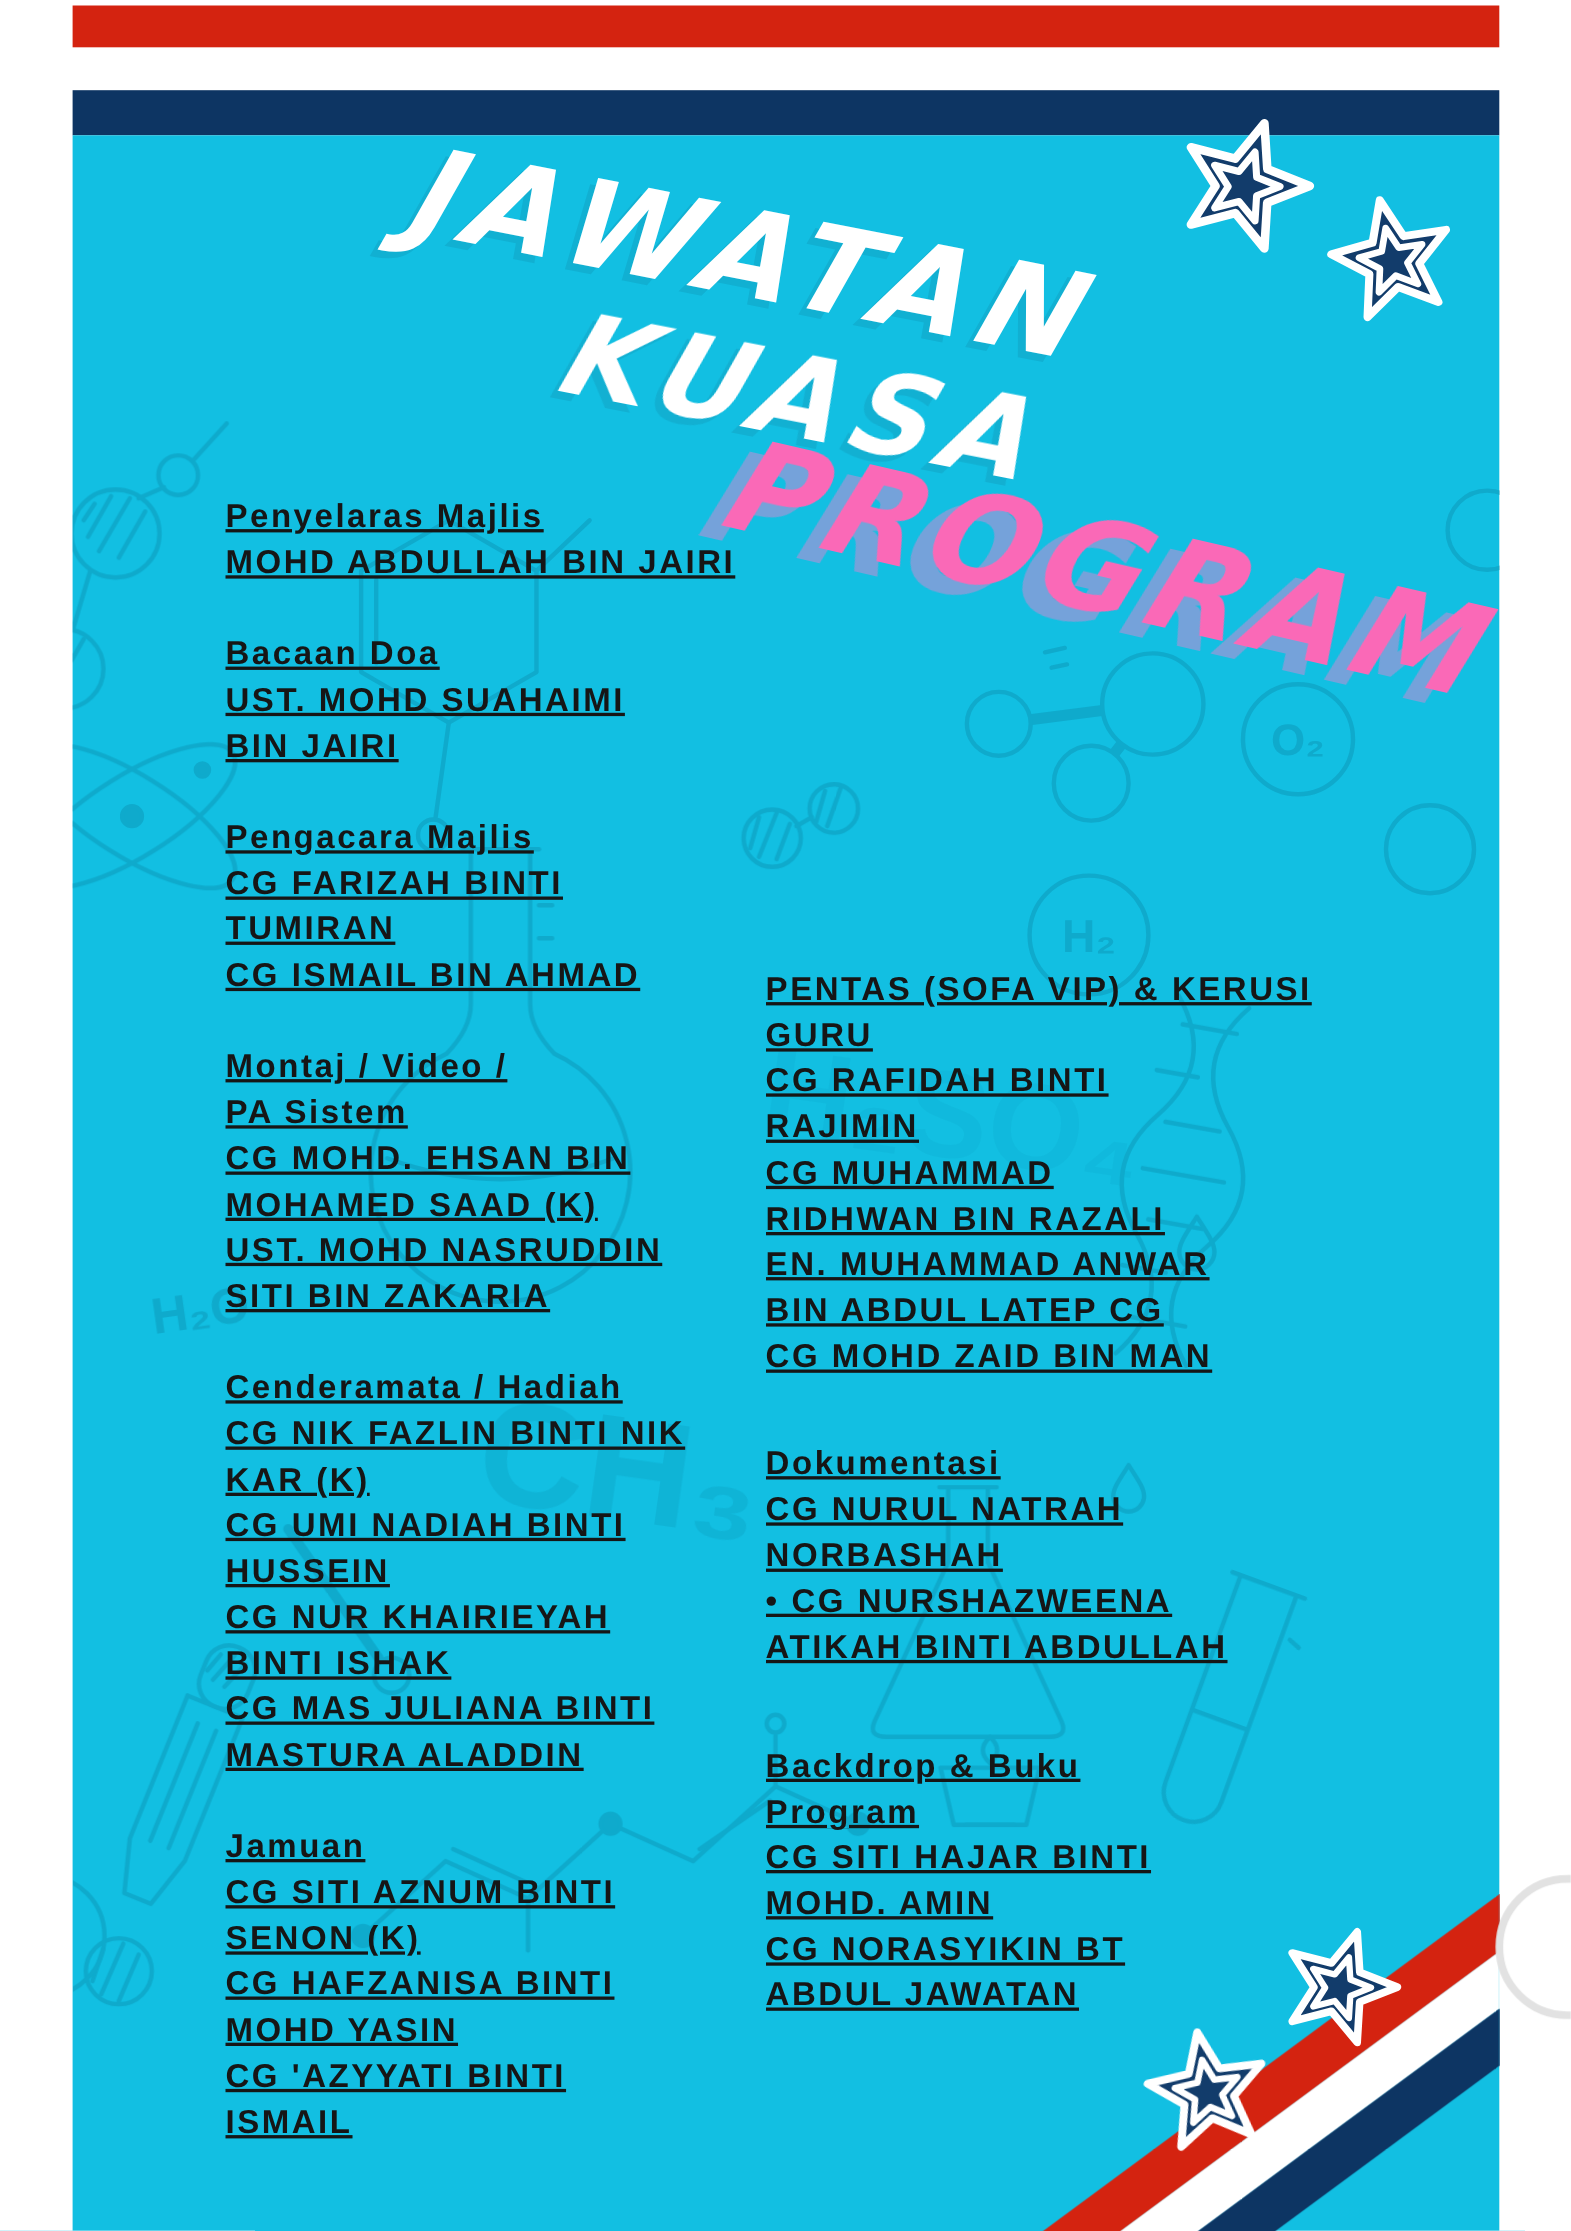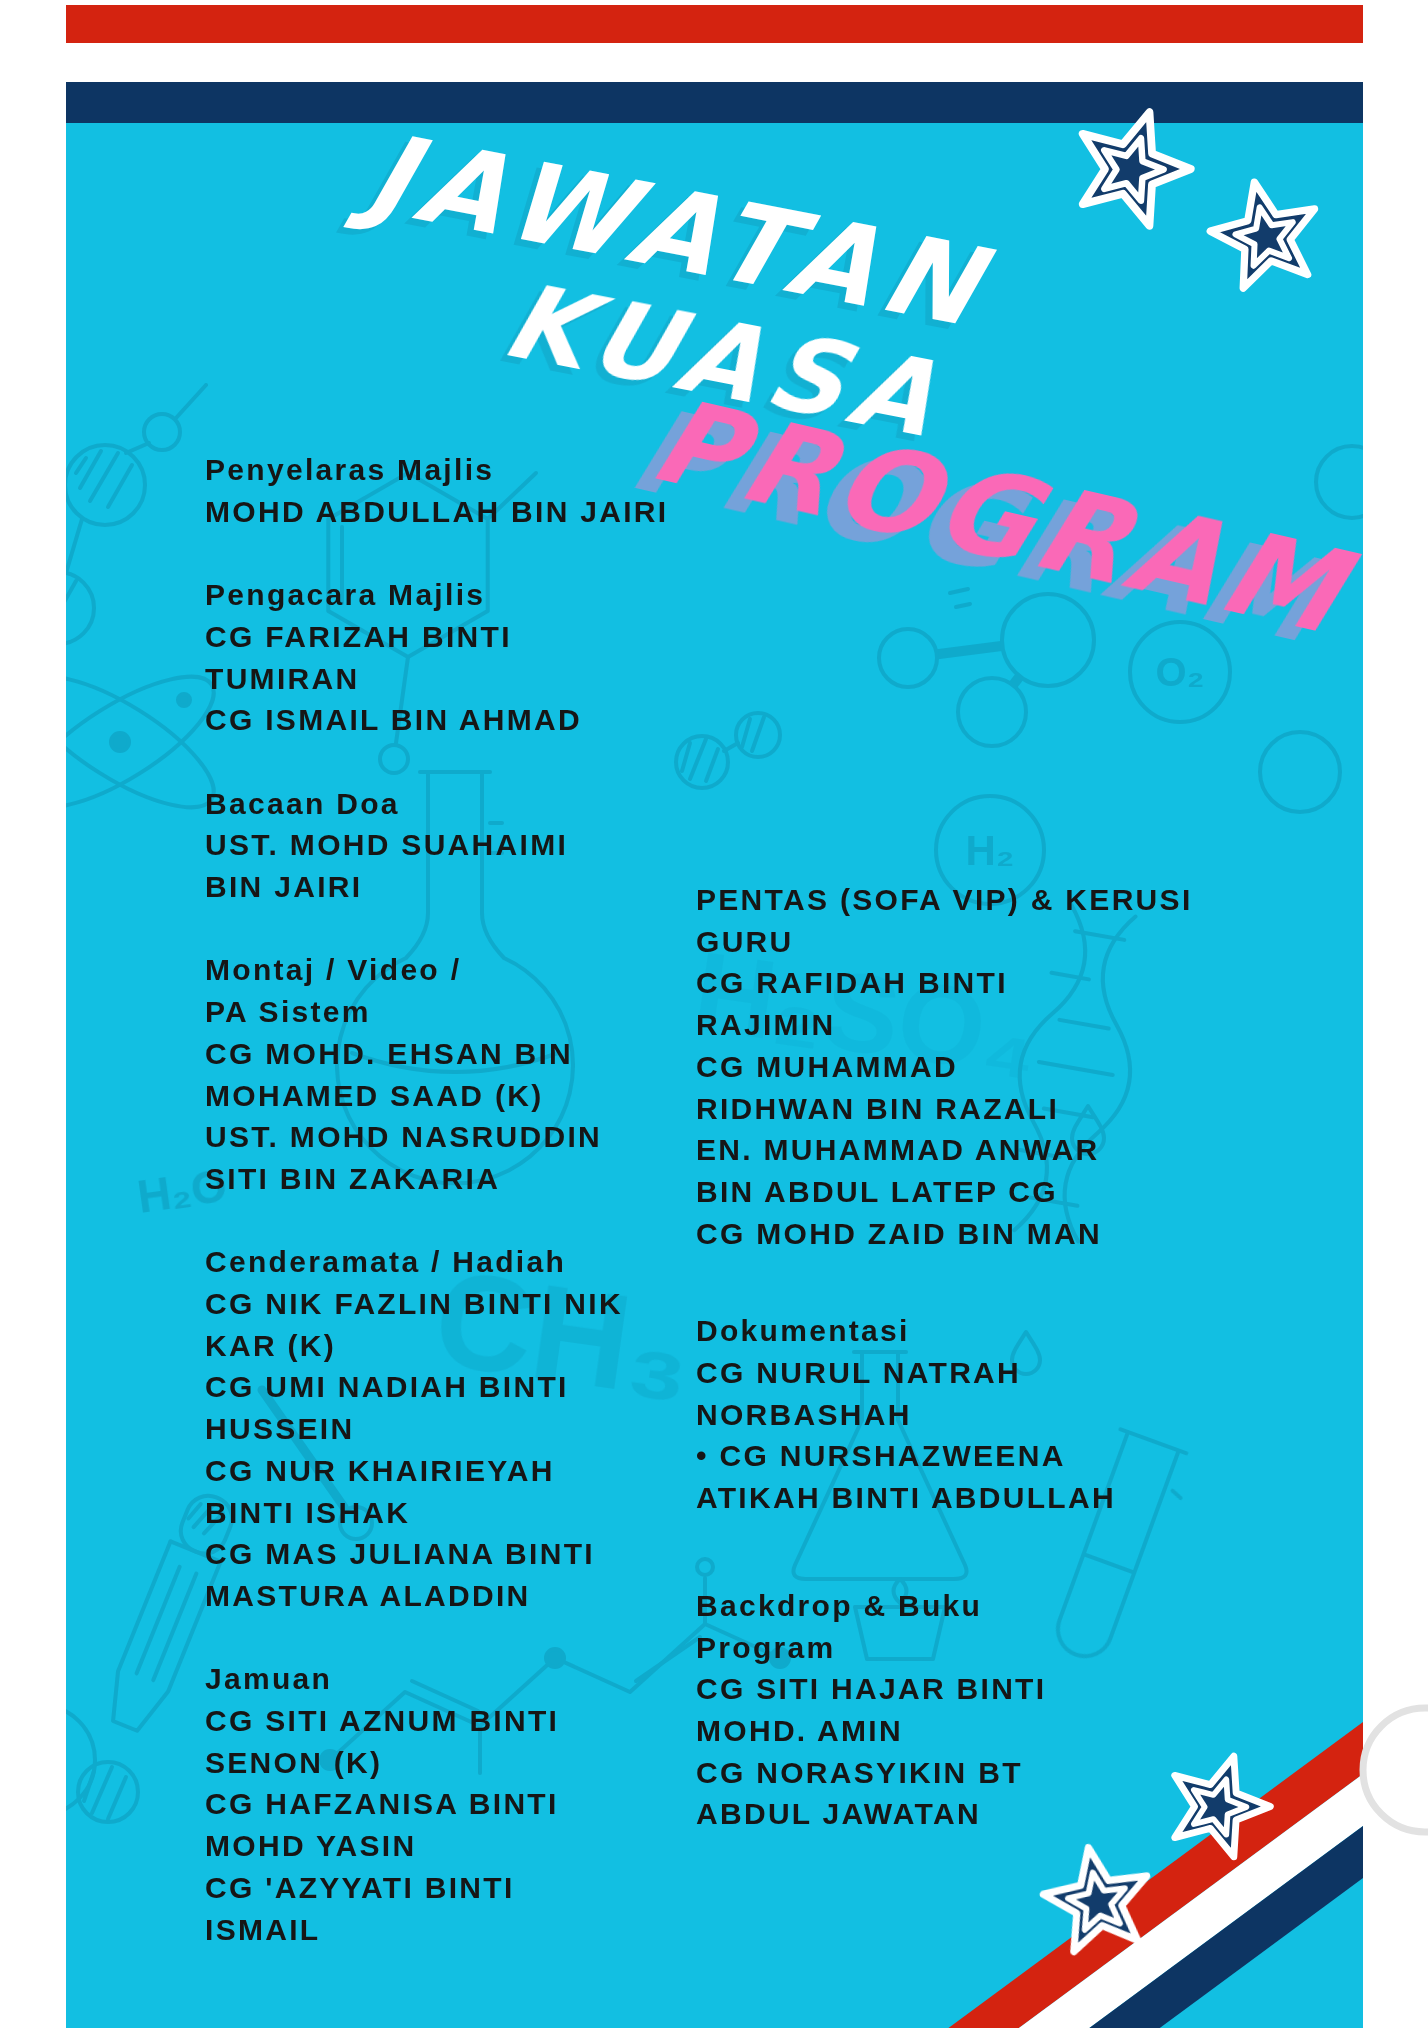--- a/index.html
+++ b/index.html
@@ -13,20 +13,21 @@
   .canvas{
     position:absolute;left:66px;top:123px;width:1297px;height:1905px;
     background:#12bfe2;overflow:hidden;
   }
   .doodles{position:absolute;left:0;top:0;width:1297px;height:1905px;display:block}
   
   .col{position:absolute;z-index:5;color:#161616;font-weight:700}
   .col .h,.col .n{
     font-size:30px;line-height:41.7px;letter-spacing:2.3px;
     white-space:pre-line;
+    text-decoration:underline;
   }
   .col-left{left:205px;top:449px;width:620px}
   .col-left section{margin-bottom:41.7px}
   .col-right{left:696px;top:879px;width:640px}
   .col-right .sec-2{margin-top:56px}
   .col-right .sec-3{margin-top:66px}
   
   .title-word{
     position:absolute;z-index:6;color:#ffffff;
     font-family:"DejaVu Sans",sans-serif;font-weight:800;font-style:italic;
@@ -206,29 +207,29 @@
 <div class="title-word t1">JAWATAN</div>
 <div class="title-word t2">KUASA</div>
 <div class="title-word t3">PROGRAM</div>
 
 <div class="col col-left">
   <section>
     <div class="h">Penyelaras Majlis</div>
     <div class="n">MOHD ABDULLAH BIN JAIRI</div>
   </section>
   <section>
+    <div class="h">Bacaan Doa</div>
+    <div class="n">UST. MOHD SUAHAIMI
+BIN JAIRI</div>
+  </section>
+  <section>
     <div class="h">Pengacara Majlis</div>
     <div class="n">CG FARIZAH BINTI
 TUMIRAN
 CG ISMAIL BIN AHMAD</div>
-  </section>
-  <section>
-    <div class="h">Bacaan Doa</div>
-    <div class="n">UST. MOHD SUAHAIMI
-BIN JAIRI</div>
   </section>
   <section>
     <div class="h">Montaj / Video /
 PA Sistem</div>
     <div class="n">CG MOHD. EHSAN BIN
 MOHAMED SAAD (K)
 UST. MOHD NASRUDDIN
 SITI BIN ZAKARIA</div>
   </section>
   <section>

